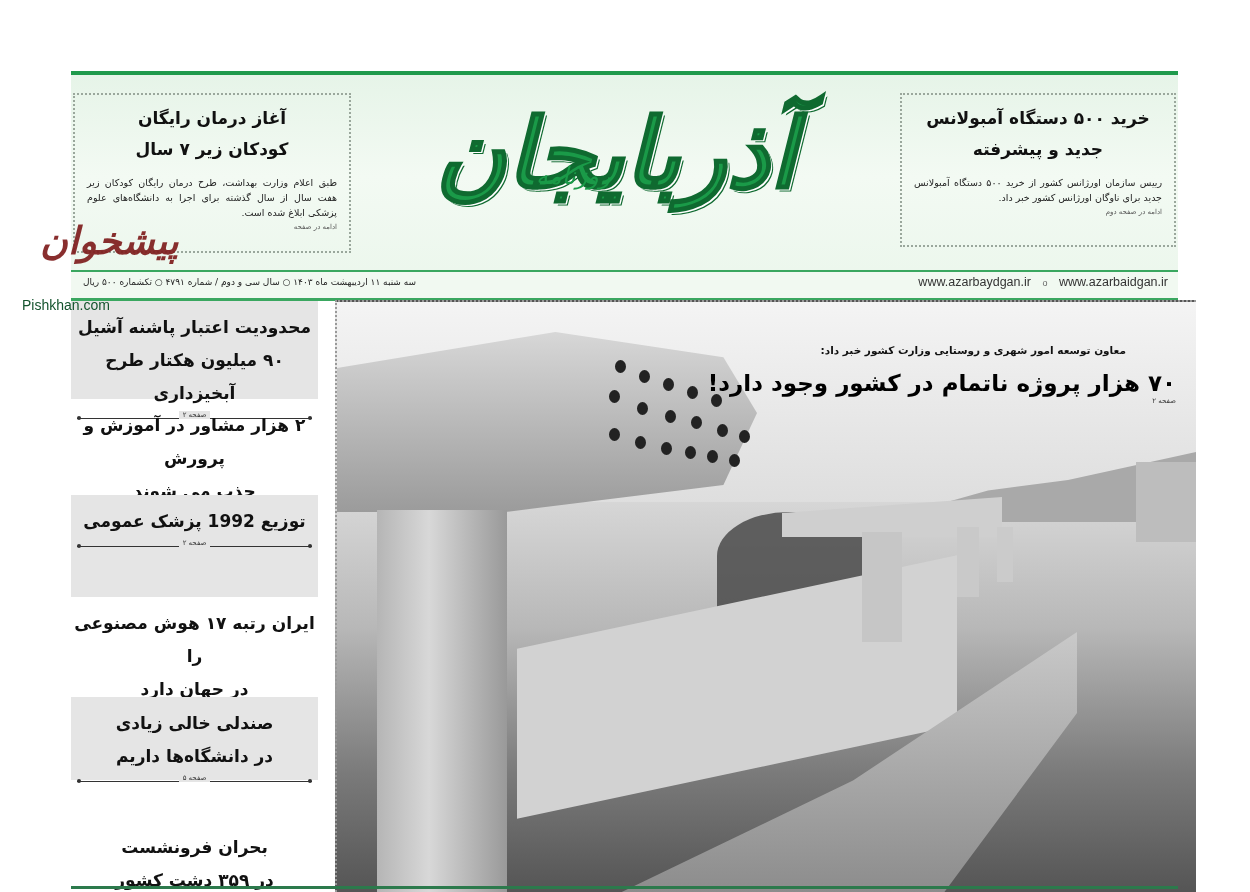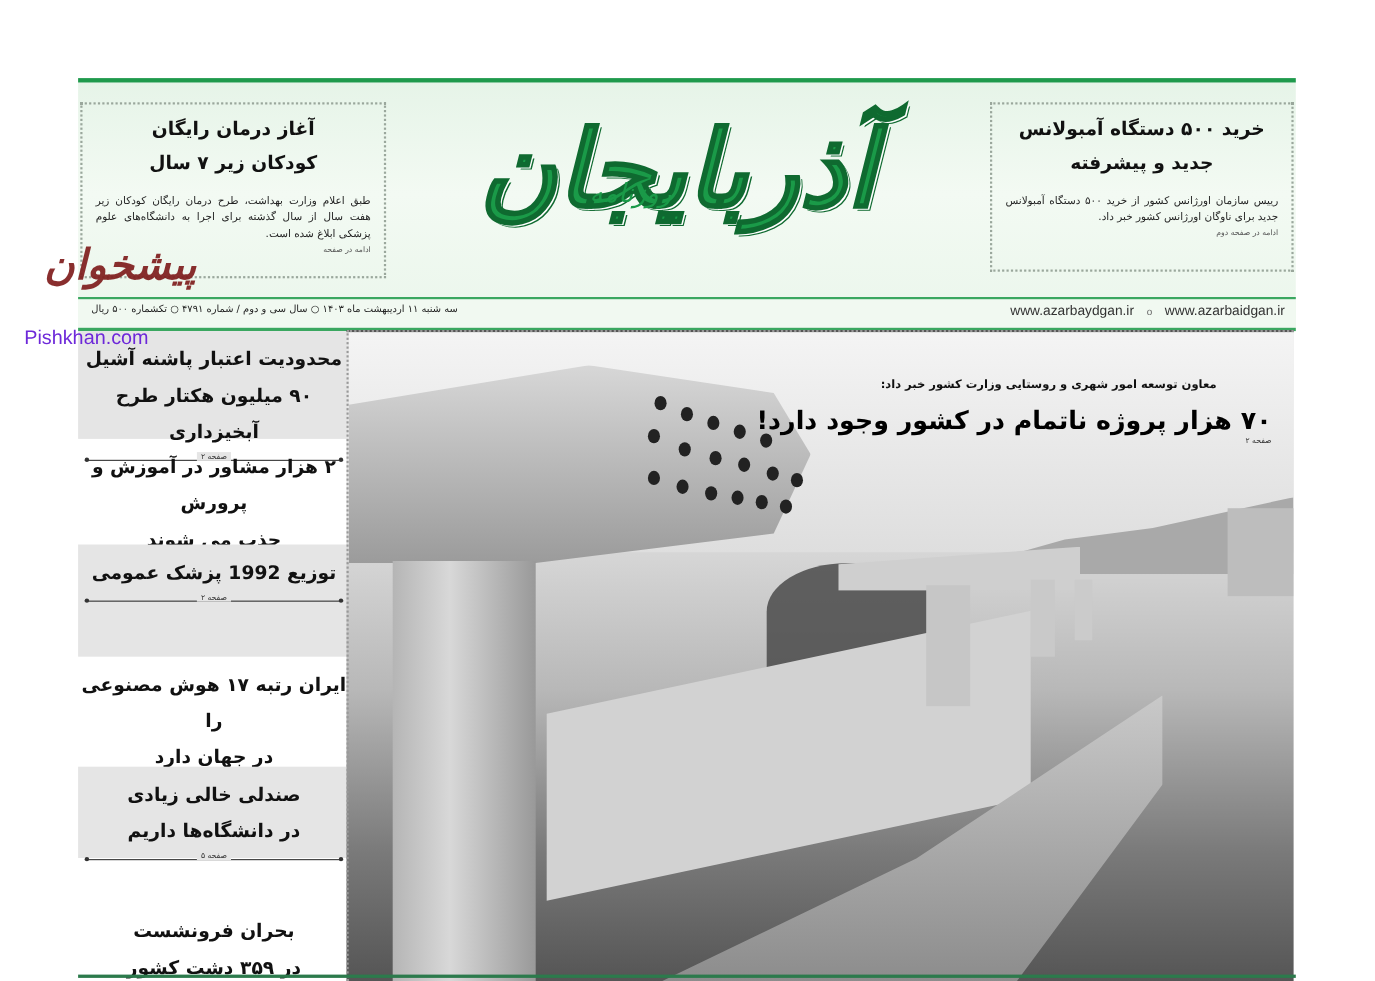--- a/index.html
+++ b/index.html
@@ -49,21 +49,21 @@
   .story-title { font-weight:bold; font-size:17px; line-height:33px; color:#111; }
   .page-ref {
     position:relative; height:14px; margin:1px 6px 0; font-size:7px; color:#333;
   }
   .page-ref .line { position:absolute; left:0; right:0; top:7px; height:1px; background:#333; }
   .page-ref .lbl { position:relative; display:inline-block; background:transparent; padding:0 4px; }
   .dot-l,.dot-r { position:absolute; top:5px; width:4px; height:4px; border-radius:2px; background:#333; }
   .dot-l { left:0; } .dot-r { right:0; }
 
   .photo {
-    position:absolute; left:244px; top:229px; width:859px; height:590px; overflow:hidden;
+    position:absolute; left:264px; top:229px; width:859px; height:590px; overflow:hidden;
     border-left:2px dotted #999; border-top:2px dotted #999;
     background:linear-gradient(180deg,#e9e9e9 0%, #dcdcdc 30%, #b8b8b8 55%, #7a7a7a 80%, #555 100%);
   }
   .sky { position:absolute; left:0; top:0; width:100%; height:200px; background:linear-gradient(180deg,#f4f4f4,#dedede); }
   .mount { position:absolute; right:0; top:150px; width:320px; height:70px; background:#a9a9a9; clip-path:polygon(0 100%,35% 55%,60% 40%,85% 15%,100% 0,100% 100%); }
   .beam { position:absolute; left:0; top:30px; width:420px; height:180px; background:linear-gradient(180deg,#d7d7d7,#9b9b9b); clip-path:polygon(0 20%,52% 0,92% 14%,100% 45%,92% 85%,40% 100%,0 100%); }
   .beam-end { position:absolute; left:250px; top:40px; width:170px; height:140px; }
   .hole { position:absolute; width:11px; height:13px; border-radius:50%; background:#222; }
   .pier1 { position:absolute; left:40px; top:208px; width:130px; height:400px; background:linear-gradient(90deg,#b5b5b5,#d8d8d8 40%,#999 100%); }
   .beam2 { position:absolute; left:445px; top:195px; width:220px; height:40px; background:#cfcfcf; clip-path:polygon(0 40%,100% 0,100% 100%,0 100%); }
@@ -75,21 +75,21 @@
   .deck { position:absolute; left:180px; top:330px; width:560px; height:270px; background:linear-gradient(180deg,#c9c9c9,#8a8a8a); clip-path:polygon(15% 100%,60% 55%,100% 0,100% 30%,75% 100%); }
   .city { position:absolute; right:0; top:160px; width:60px; height:80px; background:#bdbdbd; }
 
   .headline-block { position:absolute; right:20px; top:42px; direction:rtl; text-align:right; }
   .kicker { font-size:10.5px; font-weight:bold; color:#111; margin-right:50px; }
   .headline { font-size:23px; font-weight:bold; color:#000; margin-top:14px; letter-spacing:-0.3px; }
   .head-page { font-size:7px; color:#333; margin-top:1px; }
 
   .watermark { position:absolute; left:18px; top:218px; width:125px; height:100px; direction:rtl; }
   .wm-fa { position:absolute; left:22px; top:0; font-size:38px; font-weight:bold; color:#7f1d1d; font-style:italic; font-family:"DejaVu Serif", serif; opacity:.92; }
-  .wm-en { position:absolute; left:4px; top:79px; font-size:18px; color:#6d28d9; font-family:"Liberation Sans", sans-serif; }
+  .wm-en { position:absolute; left:4px; top:79px; font-size:14px; color:#14532d; font-family:"Liberation Sans", sans-serif; }
 
   .bottom-rule { position:absolute; left:71px; top:886px; width:1107px; height:3px; background:#2c7a4c; }
 </style>
 </head>
 <body>
 
 <div class="page">
 
   <div class="masthead">
 

